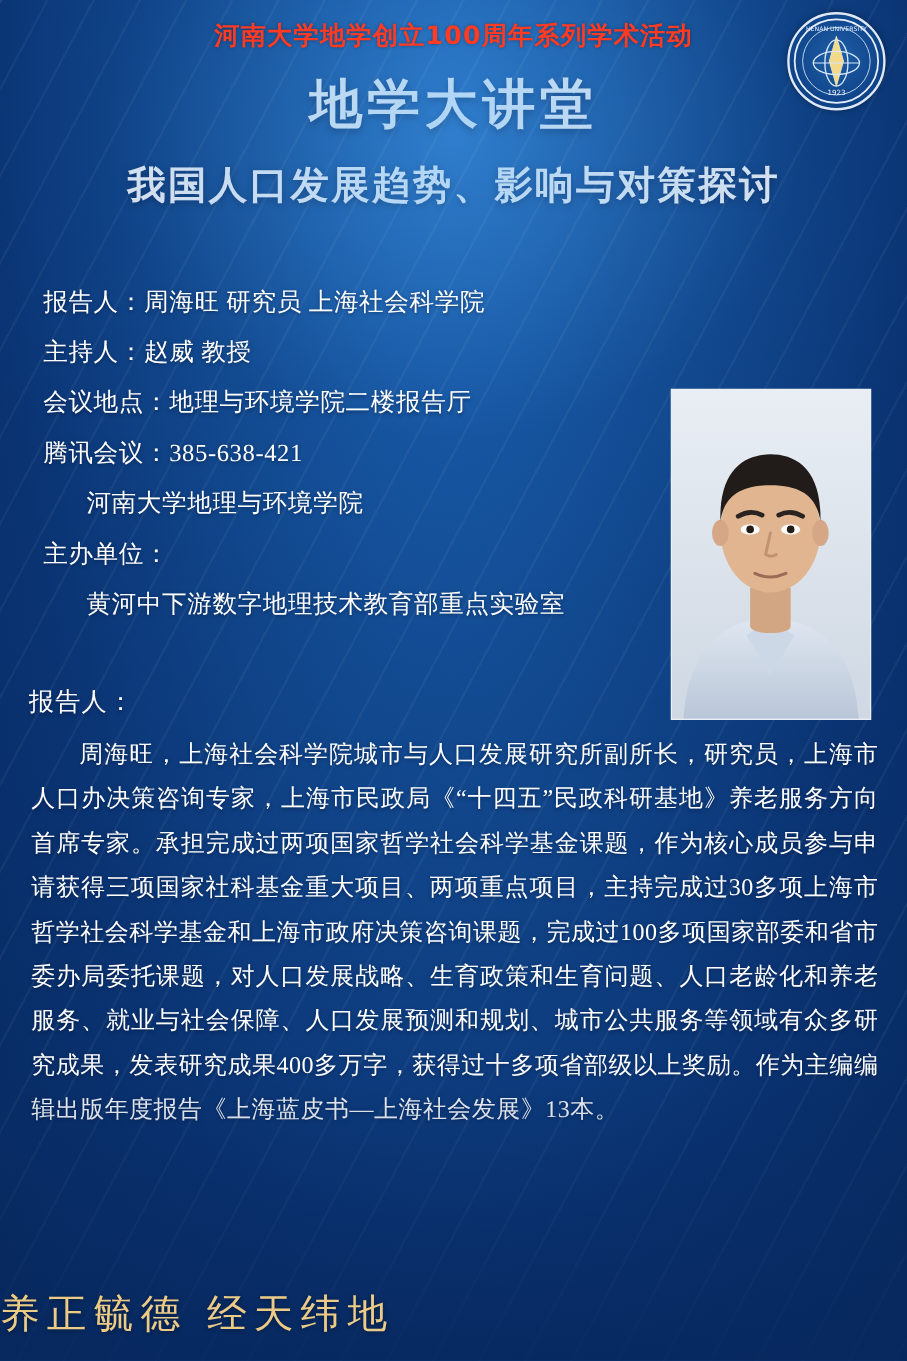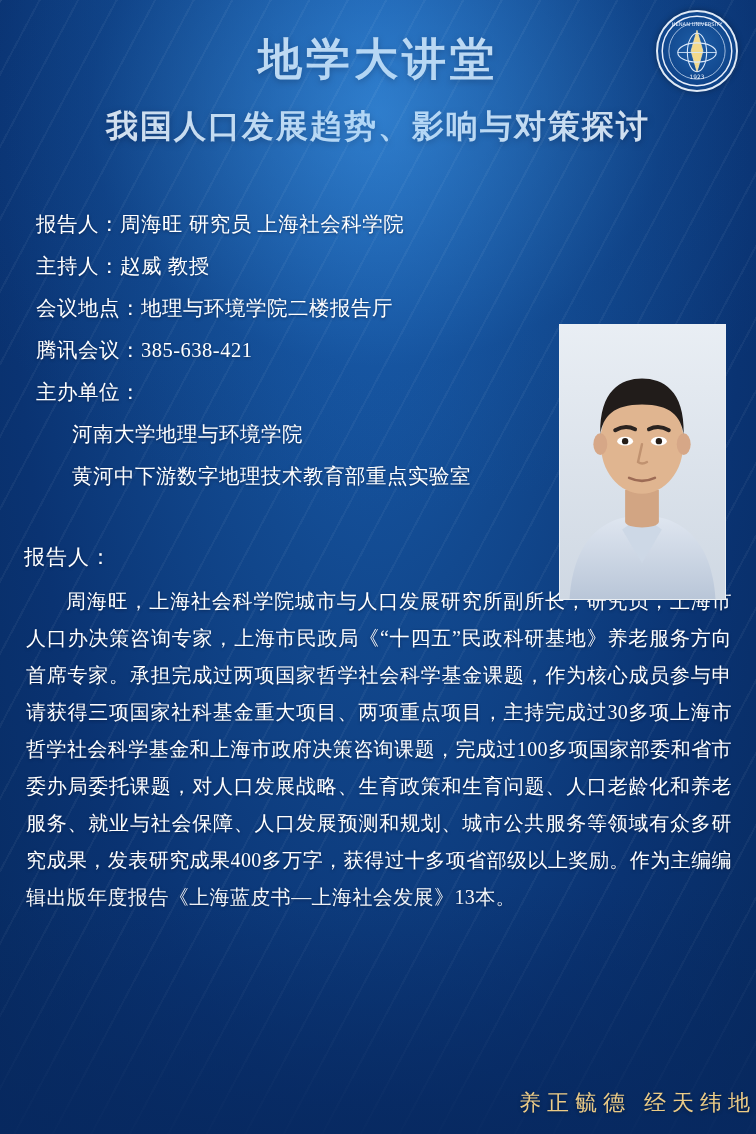--- a/index.html
+++ b/index.html
@@ -122,38 +122,39 @@
     line-height:1.85;
     text-align:justify;
     text-indent:2em;
     letter-spacing:.4px;
     text-shadow:0 1px 3px rgba(0,15,45,.5);
   }
 
   .footer {
     position:absolute;
     left:0; right:0; bottom:16px;
-    text-align:right;
+    text-align:left;
     color:#ffd98a;
-    font-size:22px;
+    font-size:33px;
     letter-spacing:6px;
     font-family:"DejaVu Serif", serif;
     opacity:.92;
     text-shadow:0 1px 4px rgba(0,0,0,.45);
   }
 </style>
 </head>
 <body>
 
 <div class="poster">
   <div class="glow"></div>
   <div class="stripes"></div>
   <div class="bottomglow"></div>
 
   <div class="banner">
+    <div class="banner-title">河南大学地学创立100周年系列学术活动</div>
 
     <div class="logo">
       <svg viewBox="0 0 100 100" width="74" height="74" aria-hidden="true">
         <circle cx="50" cy="50" r="47" fill="none" stroke="#e7eefb" stroke-width="2"></circle>
         <circle cx="50" cy="50" r="38" fill="none" stroke="#cfe0f5" stroke-width="1"></circle>
         <path d="M50 22 L58 50 L50 78 L42 50 Z" fill="#f3d98a" stroke="#f7e6b4" stroke-width="1"></path>
         <ellipse cx="50" cy="52" rx="26" ry="13" fill="none" stroke="#d8e7fa" stroke-width="1.5"></ellipse>
         <ellipse cx="50" cy="52" rx="13" ry="26" fill="none" stroke="#d8e7fa" stroke-width="1.5"></ellipse>
         <line x1="24" y1="52" x2="76" y2="52" stroke="#d8e7fa" stroke-width="1.2"></line>
         <text x="50" y="88" font-size="8" fill="#f0f6ff" text-anchor="middle" font-family="DejaVu Sans, sans-serif">1923</text>
@@ -163,22 +164,22 @@
   </div>
 
   <div class="main-title">地学大讲堂</div>
   <div class="sub-title">我国人口发展趋势、影响与对策探讨</div>
 
   <div class="info">
     <div class="row">报告人：周海旺  研究员  上海社会科学院</div>
     <div class="row">主持人：赵威  教授</div>
     <div class="row">会议地点：地理与环境学院二楼报告厅</div>
     <div class="row">腾讯会议：385-638-421</div>
+    <div class="row indent">河南大学地理与环境学院</div>
     <div class="row">主办单位：</div>
-    <div class="row indent">河南大学地理与环境学院</div>
     <div class="row indent">黄河中下游数字地理技术教育部重点实验室</div>
   </div>
 
   <div class="photo">
     <svg viewBox="0 0 167 276" preserveAspectRatio="xMidYMid slice" aria-hidden="true">
       <defs>
         <linearGradient id="bg" x1="0" y1="0" x2="0" y2="1">
           <stop offset="0%" stop-color="#e9eef4"></stop>
           <stop offset="100%" stop-color="#cfd8e3"></stop>
         </linearGradient>

